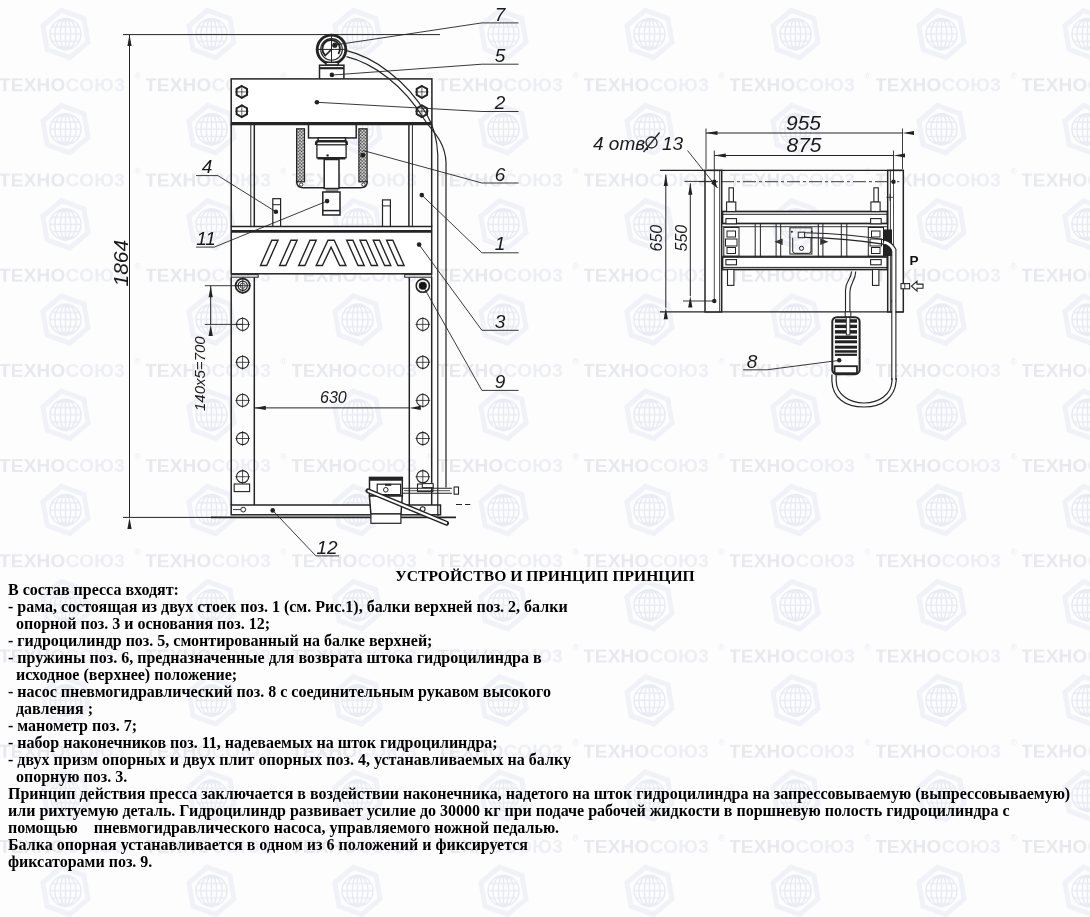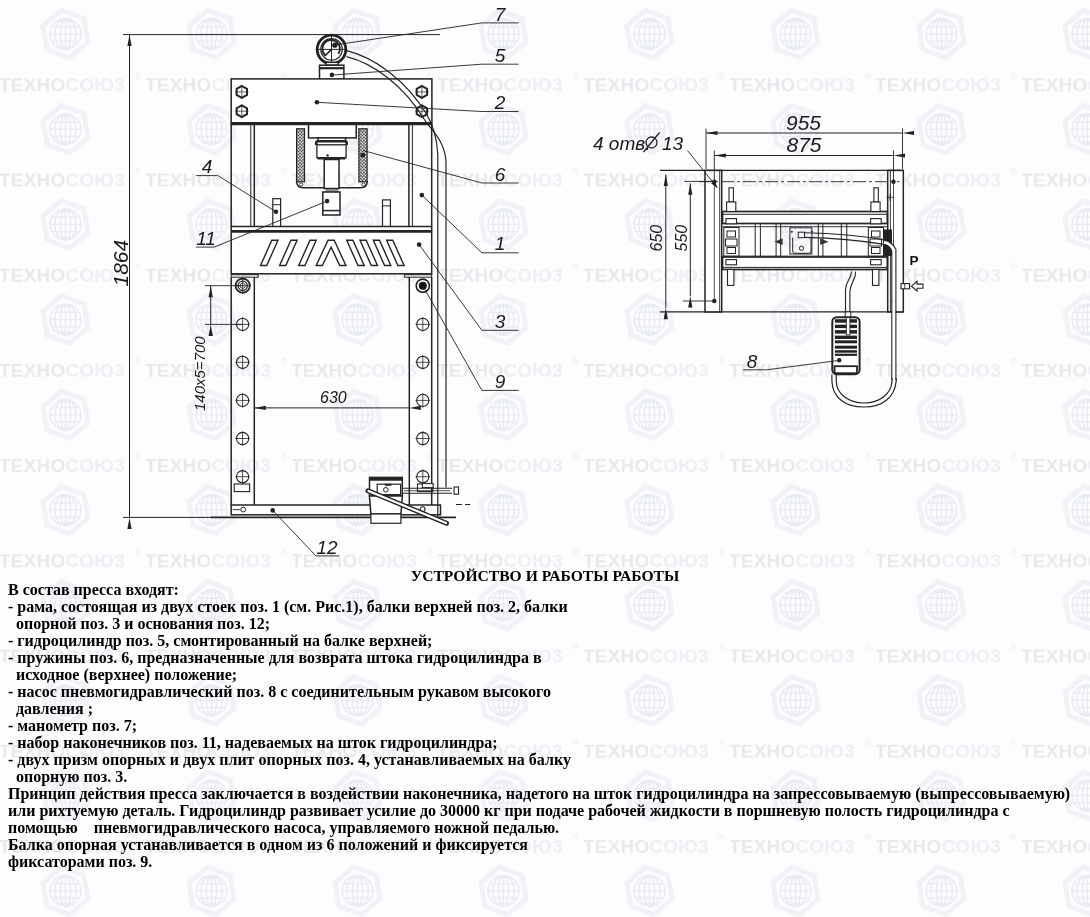--- a/index.html
+++ b/index.html
@@ -354,21 +354,21 @@
 <line x1="904.8" y1="283.6" x2="904.8" y2="288.8" stroke-width="0.9"></line>
 <path d="M911.5,286.2 L917,281.3 L917,284.1 L923,284.1 L923,288.3 L917,288.3 L917,291.1 Z" fill="#fff" stroke-width="1.1"></path>
 <text x="909.5" y="265.4" font-size="13.5" font-weight="bold" fill="#111" stroke="none">P</text>
 
 <line x1="743.2" y1="369.8" x2="766.7" y2="369.8" stroke-width="0.9"></line>
 <line x1="766.7" y1="369.8" x2="839.2" y2="360.4" stroke-width="0.9"></line>
 <text x="752" y="367.5" font-size="19" font-style="italic" fill="#1a1a1a" stroke="none" text-anchor="middle">8</text>
 </g>
 </g>
 </svg>
-<div class="title">УСТРОЙСТВО И РАБОТЫ РАБОТЫ</div>
+<div class="title">УСТРОЙСТВО И ПРИНЦИП ПРИНЦИП</div>
 <div class="txt">В состав пресса входят:
 - рама, состоящая из двух стоек поз. 1 (см. Рис.1), балки верхней поз. 2, балки
   опорной поз. 3 и основания поз. 12;
 - гидроцилиндр поз. 5, смонтированный на балке верхней;
 - пружины поз. 6, предназначенные для возврата штока гидроцилиндра в
   исходное (верхнее) положение;
 - насос пневмогидравлический поз. 8 с соединительным рукавом высокого
   давления ;
 - манометр поз. 7;
 - набор наконечников поз. 11, надеваемых на шток гидроцилиндра;

